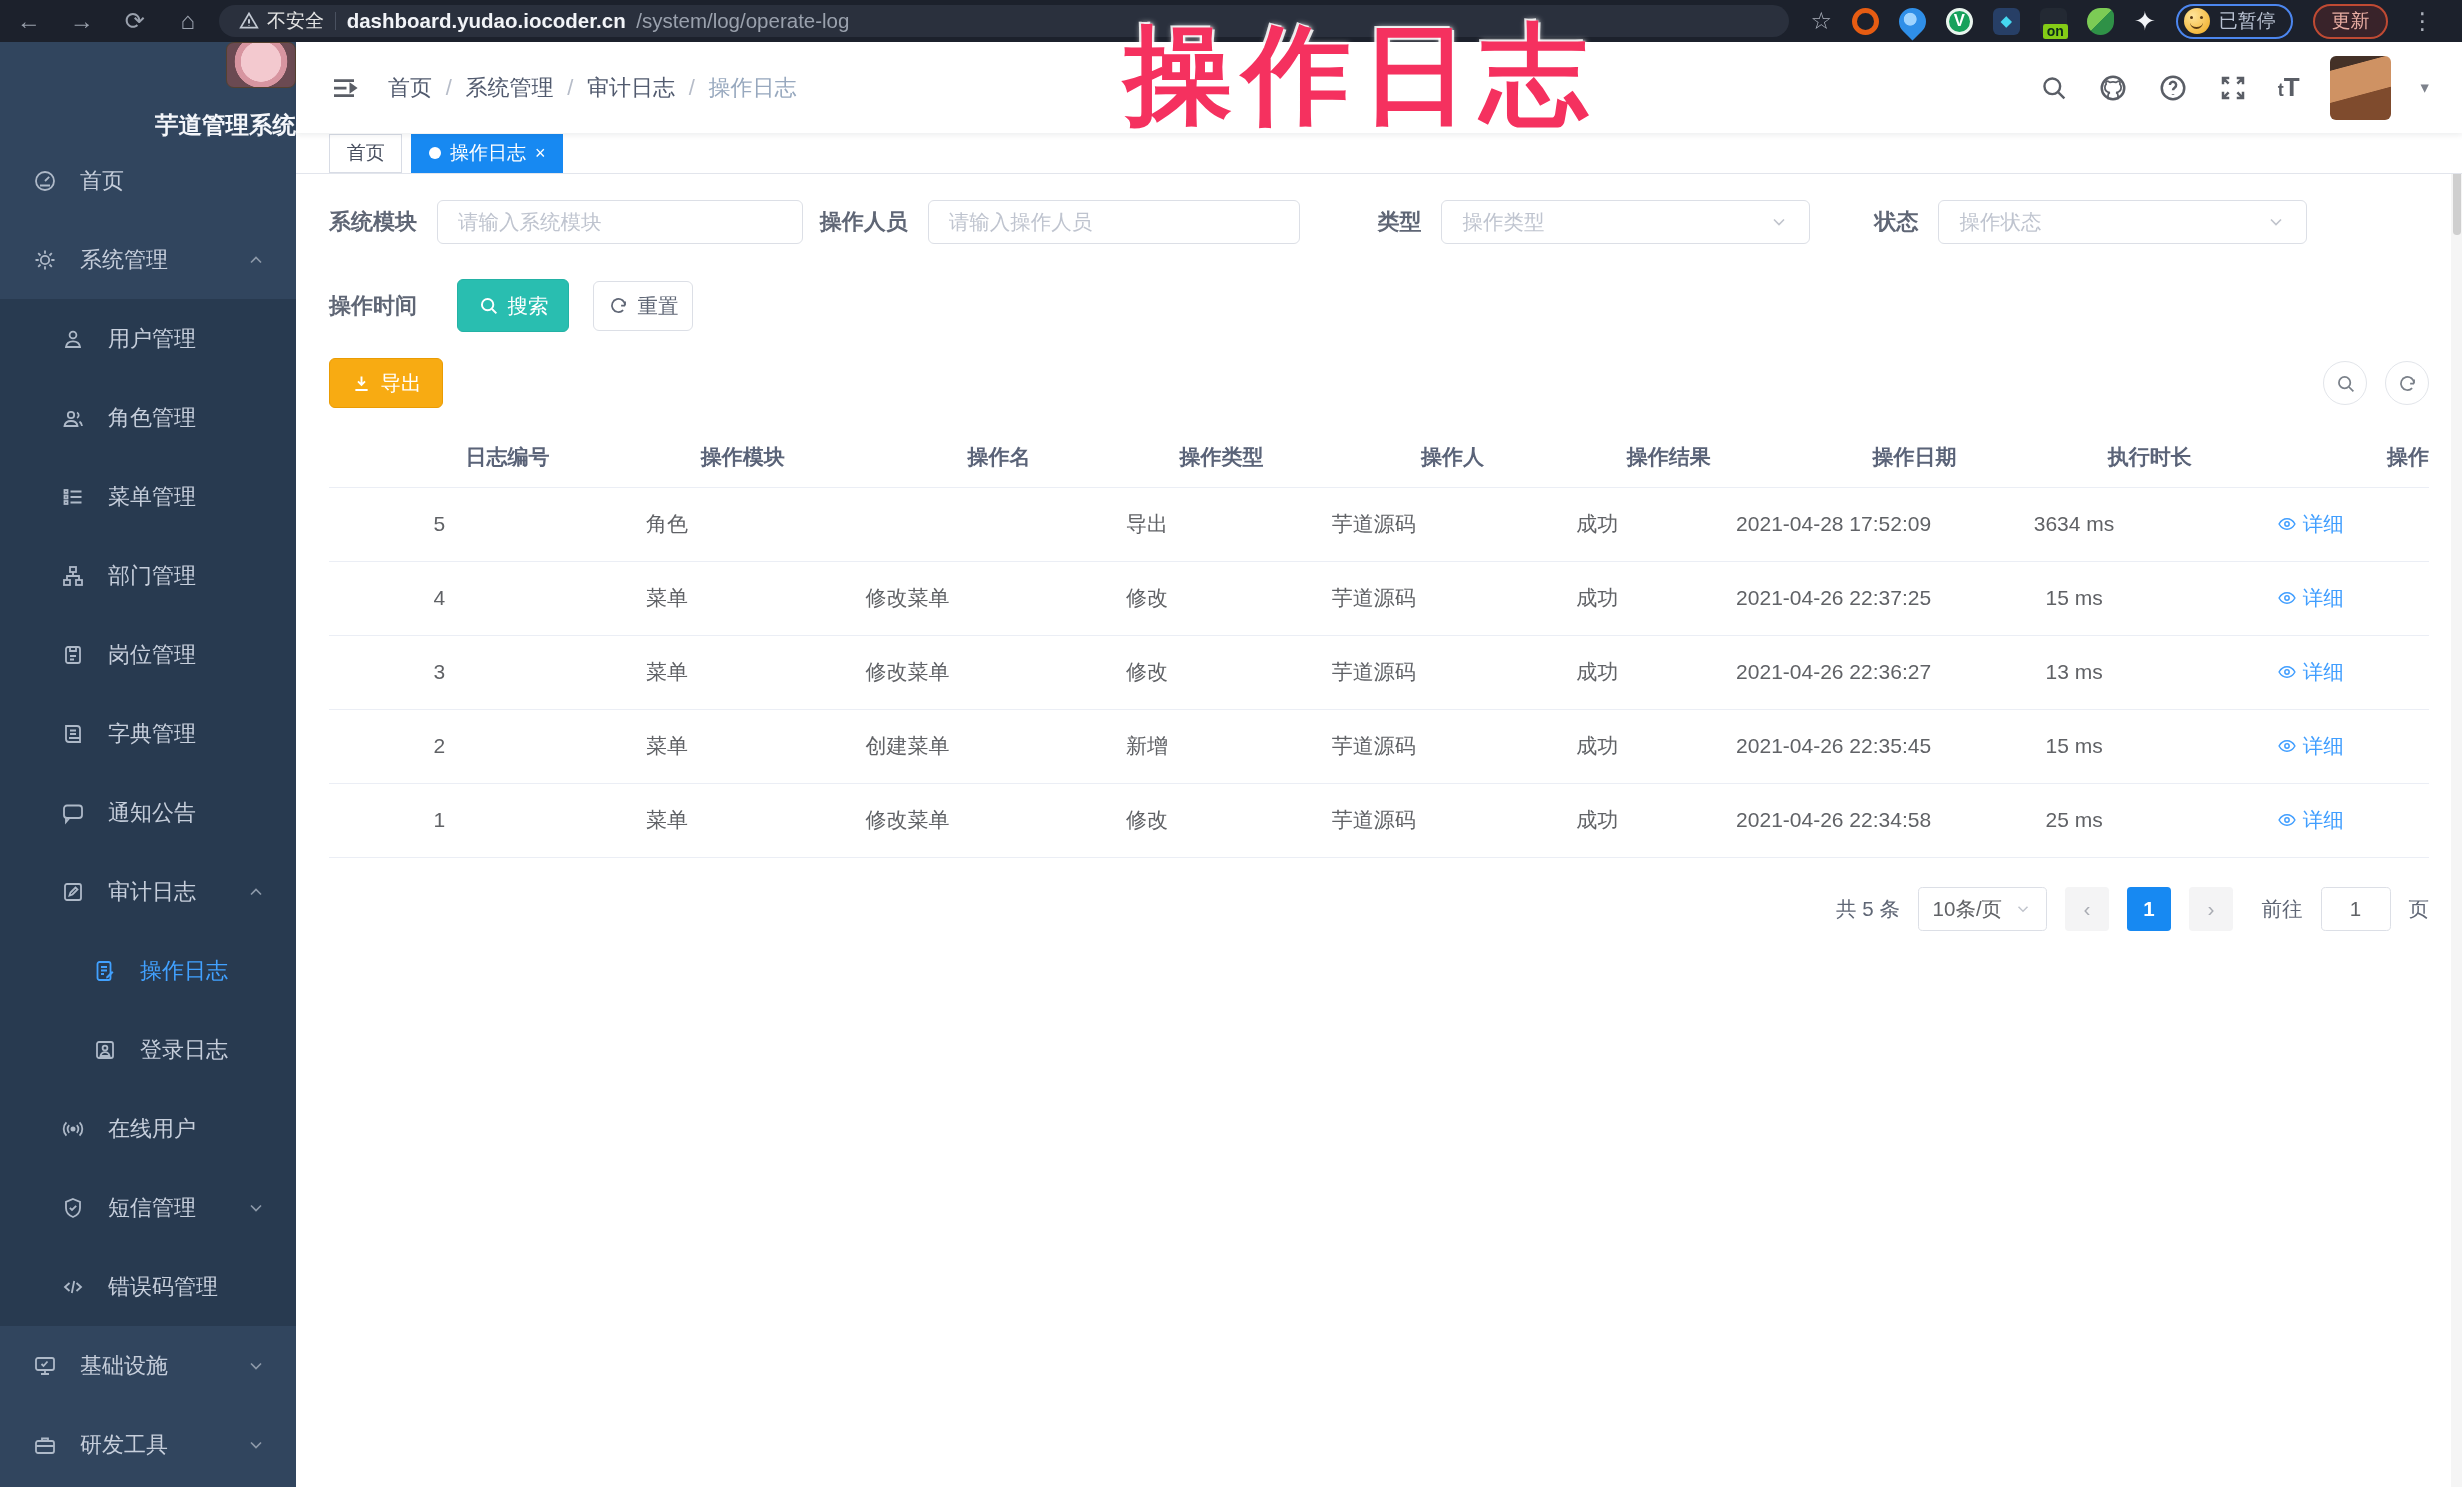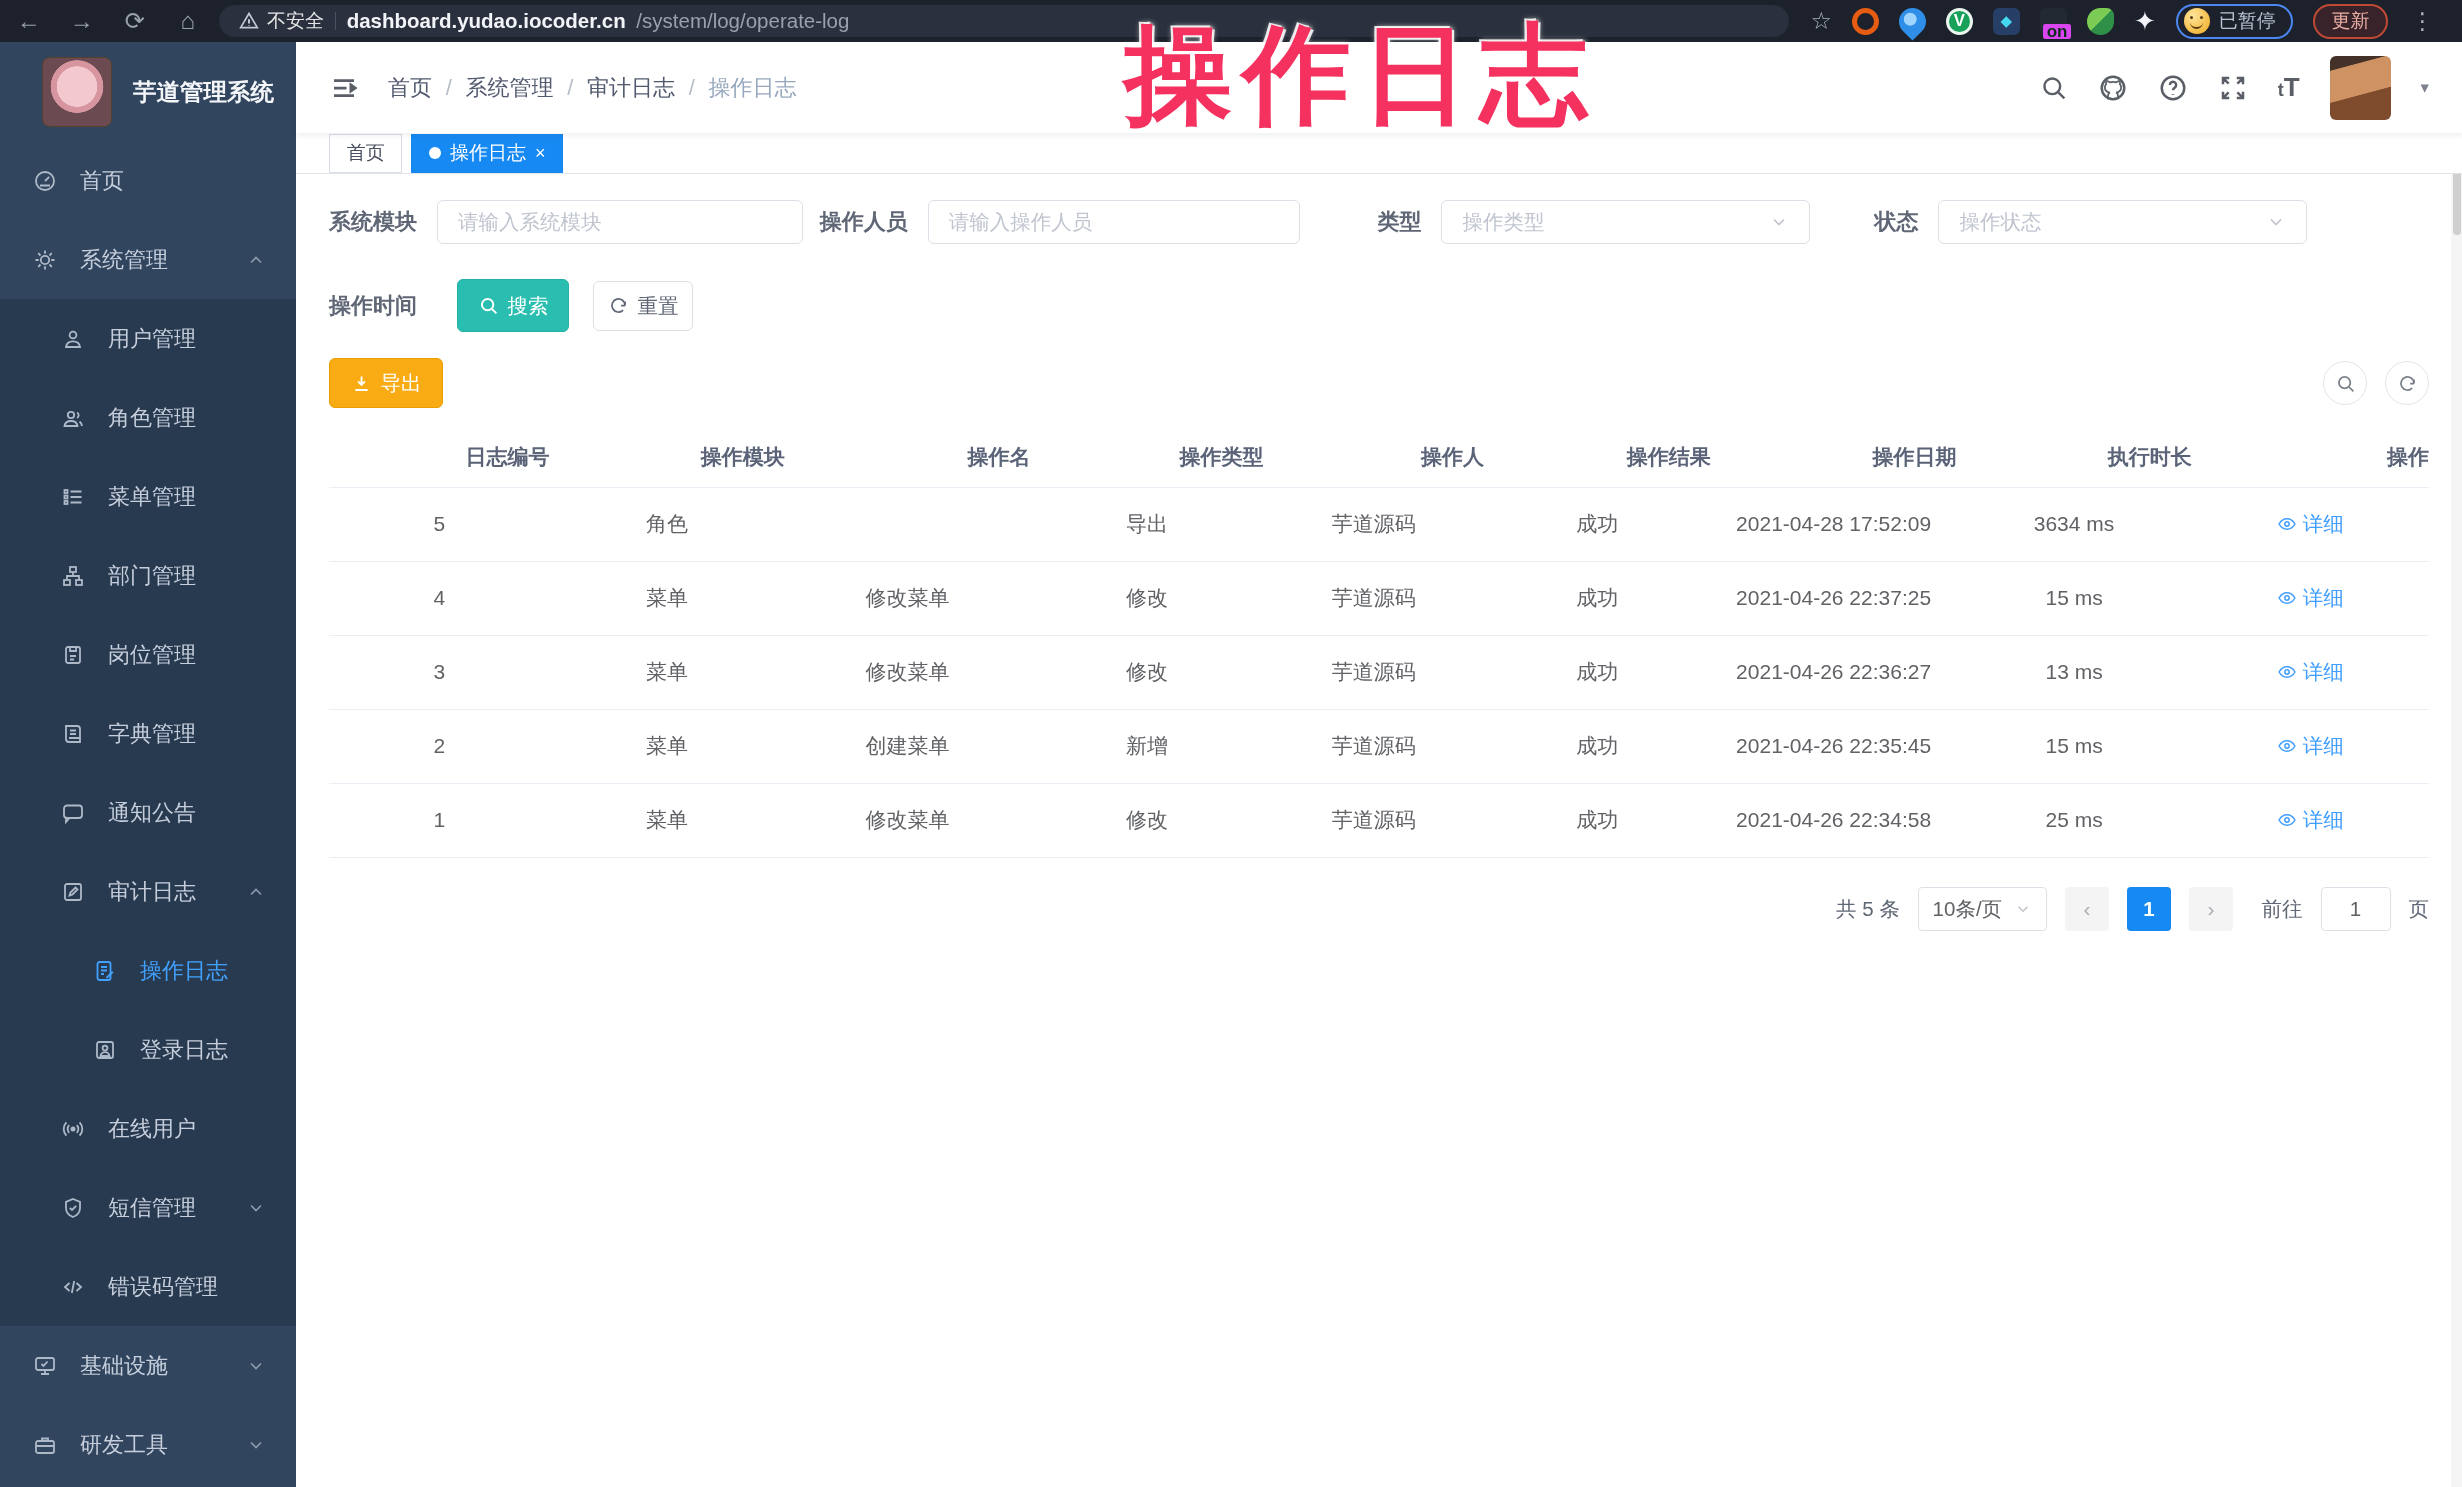--- a/index.html
+++ b/index.html
@@ -17,35 +17,35 @@
   .url-host { color:#f2f4f8; font-size:20.5px; font-weight:700; }
   .url-path { color:#9aa1ad; font-size:20.5px; }
   .bext { display:flex; align-items:center; gap:20px; margin-left:21px; }
   .ext-dot { width:27px; height:27px; border-radius:50%; position:relative; flex:0 0 auto; }
   .star-glyph { color:#aeb4bf; font-size:24px; }
   .ext-ring { background:transparent; border:5.3px solid #e65c12; }
   .ext-pin { background:radial-gradient(circle at 50% 38%, #9fd4ff 0 6px, #2f8fe8 6.8px); border-radius:50% 50% 50% 0; transform:rotate(-45deg); }
   .ext-v { background:#17a15b; border:3px solid #e9f5ee; color:#fff; font-size:16.7px; font-weight:700; display:flex; align-items:center; justify-content:center; }
   .ext-gem { background:#273f66; color:#45d7f0; font-size:15px; display:flex; align-items:center; justify-content:center; border-radius:6px; }
   .ext-ub { background:#232933; border-radius:6px; }
-  .ext-ub .on-badge { position:absolute; left:3px; bottom:-4.6px; background:#d946ef; color:#0c2c1a; font-size:17px; font-weight:700; padding:0 3.8px; border-radius:2.3px; line-height:15px; }
+  .ext-ub .on-badge { position:absolute; left:3px; bottom:-4.6px; background:#84cc16; color:#0c2c1a; font-size:14px; font-weight:700; padding:0 3.8px; border-radius:2.3px; line-height:15px; }
   .ext-leaf { background:linear-gradient(135deg,#7ccb55 0 50%, #2f9147 50%); border-radius:50% 7.6px 50% 50%; }
   .ext-puzzle { color:#f2f4f8; font-size:26px; }
   .paused-pill { height:35px; border-radius:17.4px; border:2.3px solid #4c86ef; display:flex; align-items:center; gap:9px; padding:0 15px 0 6px; cursor:pointer; }
   .emoji { width:26px; height:26px; border-radius:50%; background:radial-gradient(circle at 35% 30%, #ffe49a, #f3b83c 75%); position:relative; }
   .emoji::before { content:""; position:absolute; top:7.6px; left:6px; width:3.8px; height:3.8px; border-radius:50%; background:#5a3a12; box-shadow:10px 0 0 #5a3a12; }
   .emoji::after { content:""; position:absolute; left:6px; top:11.4px; width:13.7px; height:7.6px; border-bottom:2.3px solid #5a3a12; border-radius:0 0 7.6px 7.6px; }
   .paused-label { color:#b9c2d2; font-size:19px; }
   .update-pill { height:35px; border-radius:17.4px; border:2.3px solid #bf4a33; background:#39232a; color:#e7aca2; font-size:19px; display:flex; align-items:center; padding:0 16.7px; cursor:pointer; }
   .kebab { color:#aab0bb; font-size:23px; letter-spacing:0; margin-left:3px; cursor:pointer; }
 
   
   .app { display:flex; height:1445px; }
   .sidebar { width:296px; background:#31455e; flex:0 0 auto; color:#c6cedb; overflow:hidden; }
-  .logo-row { height:99px; display:flex; align-items:center; padding-left:42px; gap:21px; }
+  .logo-row { height:99px; display:flex; align-items:flex-end; padding-left:42px; gap:21px;flex-direction:column; }
   .logo-img { width:70px; height:70px; border-radius:7.6px; background:
       radial-gradient(circle at 50% 42%, #f3c9cf 0 20px, #d795a0 20.5px 26px, #6b4a52 26.6px); border:1.5px solid #55412f; }
   .logo-title { color:#f4f6fa; font-size:23.5px; font-weight:700; }
   .menu { }
   .menu-item { height:79px; display:flex; align-items:center; gap:23px; cursor:pointer; position:relative; }
   .menu-item.l1 { padding-left:33px; }
   .menu-item.l2 { padding-left:61px; }
   .menu-item.l3 { padding-left:93px; }
   .menu-item .mi-label { font-size:22px; color:#c6cedb; }
   .menu-item.active .mi-label { color:#41a1ff; }

